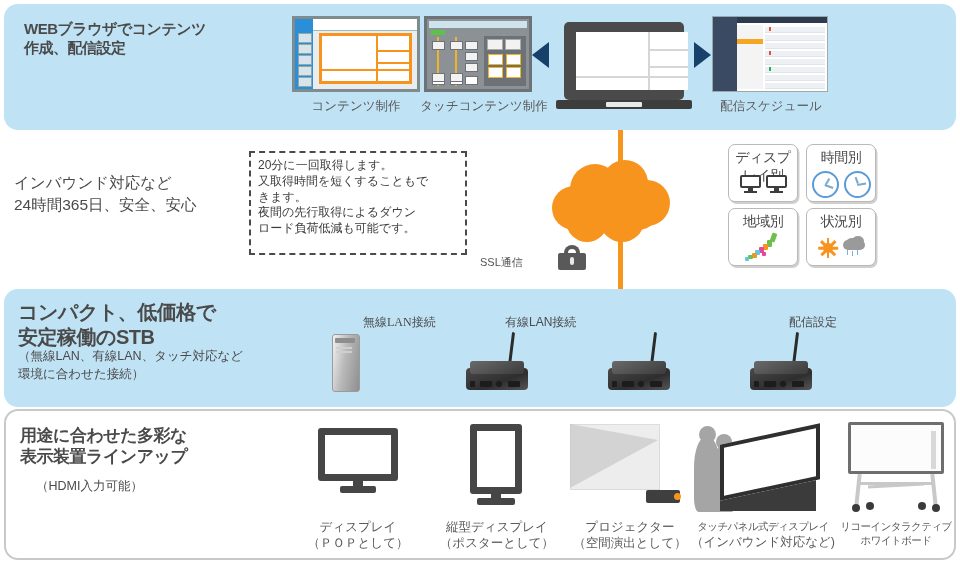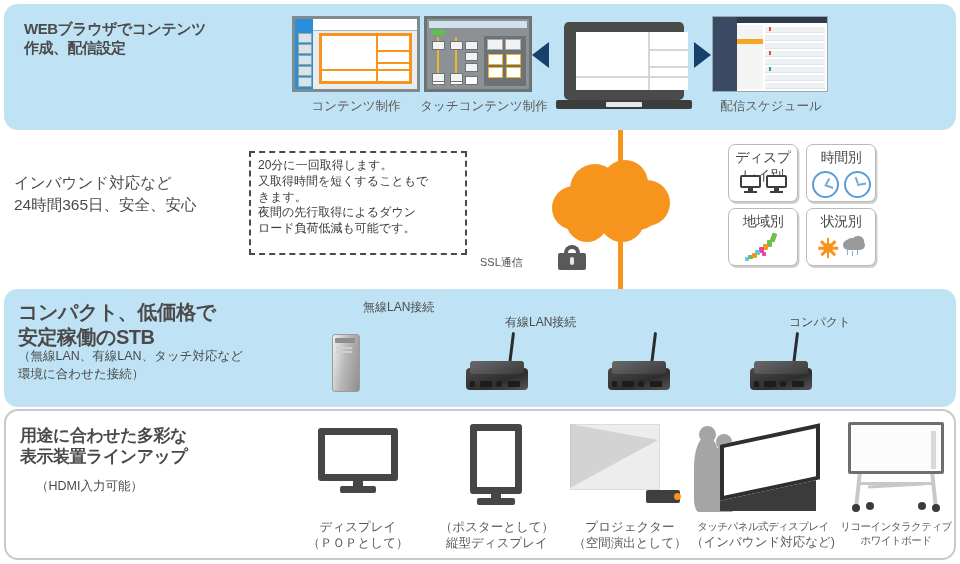--- a/index.html
+++ b/index.html
@@ -412,23 +412,23 @@
     <div class="panel-sub" id="sub-stb" style="white-space:pre-line;">（無線LAN、有線LAN、タッチ対応など
 環境に合わせた接続）</div>
   </div>
 
   <div id="stb-slim">
     <div class="sl-top"></div>
     <div class="sl-l" style="top:12px;"></div>
     <div class="sl-l" style="top:16px;"></div>
   </div>
 
-  <div class="conn-label" style="left:363px;top:299px;">無線LAN接続</div>
+  <div class="conn-label" style="left:363px;top:314px;font-family:Liberation Serif, serif;">無線LAN接続</div>
   <div class="conn-label" style="left:505px;top:314px;">有線LAN接続</div>
-  <div class="conn-label" style="left:789px;top:314px;">コンパクト</div>
+  <div class="conn-label" style="left:789px;top:314px;">配信設定</div>
 
   <div class="stb" style="left:466px;top:340px;width:62px;height:50px;">
     <div class="ant"></div>
       <div class="body"></div>
       <div class="topface"></div>
     <div class="port" style="left:4px;width:5px;"></div>
     <div class="port" style="left:14px;width:12px;"></div>
     <div class="port" style="left:30px;width:6px;border-radius:50%;height:6px;"></div>
     <div class="port" style="left:42px;width:12px;"></div>
   </div>
@@ -466,22 +466,22 @@
     <div>ディスプレイ</div>
     <div>（ＰＯＰとして）</div>
   </div>
 
   <div class="monitor" style="left:465px;top:424px;width:62px;height:72px;">
     <div class="frame" style="left:5px;top:0;width:52px;height:70px;"></div>
     <div class="neck" style="left:26px;top:68px;width:10px;height:9px;"></div>
     <div class="foot" style="left:12px;top:74px;width:38px;height:7px;"></div>
   </div>
   <div class="cap" style="left:430px;top:519px;width:134px;">
+    <div>縦型ディスプレイ</div>
     <div>（ポスターとして）</div>
-    <div>縦型ディスプレイ</div>
   </div>
 
   <div id="proj">
     <div class="beam"></div>
     <div class="cone"></div>
     <div class="pbody"></div>
     <div class="plens"></div>
   </div>
   <div class="cap" style="left:566px;top:519px;width:128px;">
     <div>プロジェクター</div>

